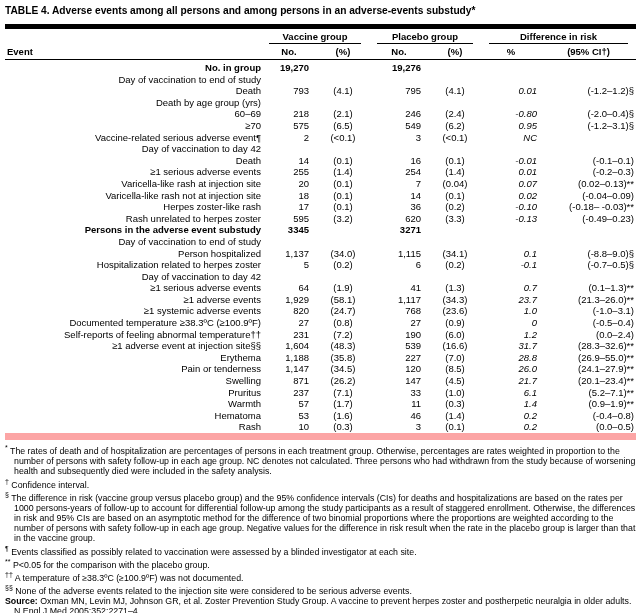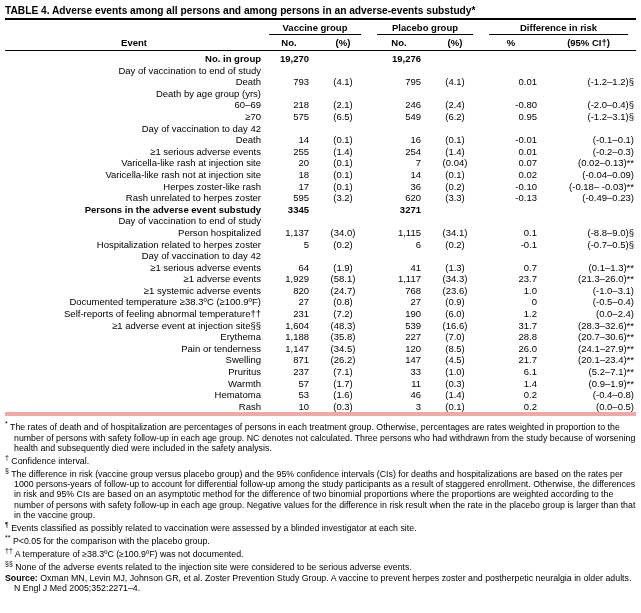--- a/index.html
+++ b/index.html
@@ -5,40 +5,40 @@
   * { margin:0; padding:0; box-sizing:border-box; }
   html,body { background:#ffffff; }
   body {
     width:641px; height:613px; overflow:hidden;
     color:#000;
     font-family:"Liberation Sans", sans-serif;
     padding:4px 5px 2px 5px;
   }
   .title {
     font-size:10.2px; font-weight:bold; line-height:13px;
-    padding-bottom:1px; border-bottom:2px solid #000000;
+    padding-bottom:7px; border-bottom:5px solid #000000;
   }
   table {
     width:631px; table-layout:fixed; border-collapse:collapse;
-    border-bottom:4px solid #fca5a5;
+    border-bottom:7px solid #fca5a5;
   }
   col.c-evt{width:256px;} col.c-vno{width:56px;} col.c-vpct{width:52px;}
   col.c-pno{width:60px;} col.c-ppct{width:52px;} col.c-dpct{width:60px;} col.c-dci{width:95px;}
   th, td { font-size:9.5px; padding:0; vertical-align:bottom; white-space:nowrap; }
   thead th { font-weight:bold; }
   thead tr.grp th { padding-top:2px; }
   .ghead { border-bottom:1px solid #000; margin:0 8px; text-align:center; padding-bottom:1px; line-height:11px; }
   thead tr.sub th { border-bottom:1px solid #000; padding:2px 0 2px 0; text-align:center; line-height:11px; }
-  thead tr.sub th.evt { text-align:center; padding-left:2px; }
+  thead tr.sub th.evt { text-align:left; padding-left:2px; }
   tbody td { line-height:11.6px; }
   tbody tr:first-child td { padding-top:2px; }
   td.evt { text-align:right; overflow:hidden; }
   td.num { text-align:right; padding-right:8px; }
   td.pct { text-align:center; }
-  td.dnum { text-align:right; padding-right:4px; }
+  td.dnum { text-align:right; padding-right:4px;font-style:italic; }
   td.ci { text-align:right; padding-right:2px; }
   .indent-0 { padding-left:2px; }
   .indent-1 { padding-left:13px; }
   .indent-2 { padding-left:24px; }
   .bold { font-weight:bold; }
   .footnotes { margin-top:3px; }
   .footnote {
     font-size:8.8px; line-height:10.2px;
     padding-left:9px; text-indent:-9px;
   }
@@ -131,20 +131,29 @@
       <tr>
         <td class="evt indent-2">≥70</td>
         <td class="num">575</td>
         <td class="pct">(6.5)</td>
         <td class="num">549</td>
         <td class="pct">(6.2)</td>
         <td class="dnum">0.95</td>
         <td class="ci">(-1.2–3.1)§</td>
       </tr>
       <tr>
+        <td class="evt indent-2">Vaccine-related serious adverse event¶</td>
+        <td class="num">2</td>
+        <td class="pct">(&lt;0.1)</td>
+        <td class="num">3</td>
+        <td class="pct">(&lt;0.1)</td>
+        <td class="dnum">NC</td>
+        <td class="ci"></td>
+      </tr>
+      <tr>
         <td class="evt indent-0">Day of vaccination to day 42</td>
         <td class="num"></td>
         <td class="pct"></td>
         <td class="num"></td>
         <td class="pct"></td>
         <td class="dnum"></td>
         <td class="ci"></td>
       </tr>
       <tr>
         <td class="evt indent-1">Death</td>
@@ -299,21 +308,21 @@
         <td class="dnum">31.7</td>
         <td class="ci">(28.3–32.6)**</td>
       </tr>
       <tr>
         <td class="evt indent-2">Erythema</td>
         <td class="num">1,188</td>
         <td class="pct">(35.8)</td>
         <td class="num">227</td>
         <td class="pct">(7.0)</td>
         <td class="dnum">28.8</td>
-        <td class="ci">(20.7–30.6)**</td>
+        <td class="ci">(26.9–55.0)**</td>
       </tr>
       <tr>
         <td class="evt indent-2">Pain or tenderness</td>
         <td class="num">1,147</td>
         <td class="pct">(34.5)</td>
         <td class="num">120</td>
         <td class="pct">(8.5)</td>
         <td class="dnum">26.0</td>
         <td class="ci">(24.1–27.9)**</td>
       </tr>

